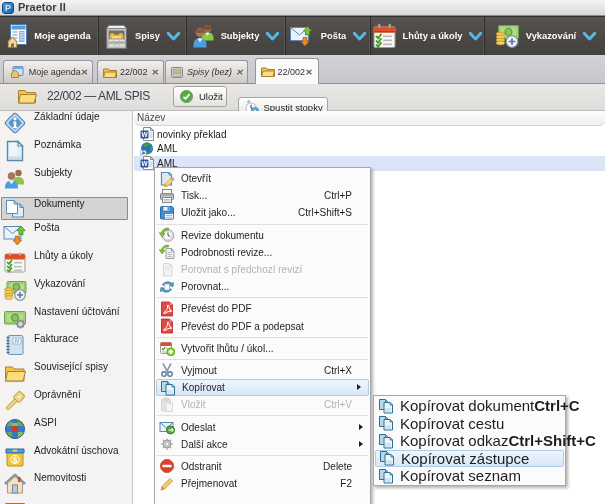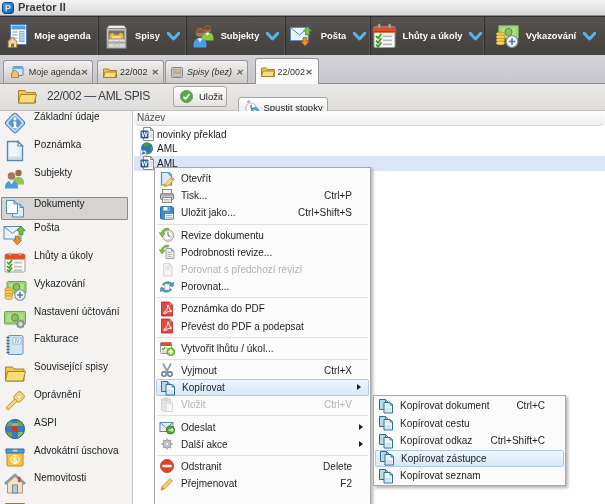--- a/index.html
+++ b/index.html
@@ -75,24 +75,24 @@
 .mi .sc { margin-left:auto; padding-right:18px; }
 .mi.dis { color:#b2b2b2; }
 .mi.dis .ic { opacity:0.4; filter:grayscale(1); }
 .mi.hl { background:linear-gradient(#eef5fd,#d8e7f8); border:1px solid #aecbe8;
   border-radius:2px; margin:0 1px; padding-left:3px; }
 .msep { height:1px; background:#e0e0e0; margin:2px 2px; }
 .arrow { position:absolute; right:7px; top:50%; margin-top:-3.5px; width:0; height:0;
   border-left:4px solid #1e1e1e; border-top:3.5px solid transparent; border-bottom:3.5px solid transparent; }
 .submenu { position:absolute; left:373px; top:395.3px; width:193px; height:91px;
   background:#fbfbfb; border:1px solid #a8a8a8; box-shadow:2px 2px 3px rgba(0,0,0,0.3);
-  padding-top:0.75px; font-size:10px; color:#1e1e1e; }
+  padding-top:0.75px; font-size:15px; color:#1e1e1e; }
 .smi { height:17.5px; display:flex; align-items:center; padding-left:4px; white-space:nowrap; }
 .smi .ic { width:16px; height:16px; margin-right:6px; flex:none; }
-.smi .sc { margin-left:auto; padding-right:20px; }
+.smi .sc { margin-left:auto; padding-right:20px;font-weight:bold; }
 .smi.hl { background:linear-gradient(#eef5fd,#d8e7f8); border:1px solid #aecbe8;
   border-radius:2px; margin:0 1px; padding-left:3px; }
 </style>
 </head>
 <body>
 
 <div class="titlebar">
   <div class="appicon">P</div>
   <div class="apptitle">Praetor II</div>
 </div>
@@ -540,21 +540,21 @@
   </svg>
       <span>Porovnat...</span>
     </div>
   <div class="msep"></div>
   <div class="mi">
       <svg class="ic" viewBox="0 0 16 16">
     <path d="M2.5 1 h8 l3 3 V15 h-11 Z" fill="#e04a42" stroke="#b02820" stroke-width="0.8"></path>
     <path d="M10.5 1 l3 3 h-3 Z" fill="#f5b8b0" stroke="#c05048" stroke-width="0.7"></path>
     <path d="M5 11.5 c2-1.5 4-4.5 3.5-6.5 -0.3-1 1-1 1.2 0 0.3 2 1.5 4.5 3 5.5 -2-0.3-4.5 0-6 1.5 -0.8 0.8-2.2 0.5-1.7-0.5Z" fill="none" stroke="#fce8e6" stroke-width="1.1"></path>
   </svg>
-      <span>Poznámka do PDF</span>
+      <span>Převést do PDF</span>
     </div>
   <div class="mi">
       <svg class="ic" viewBox="0 0 16 16">
     <path d="M2.5 1 h8 l3 3 V15 h-11 Z" fill="#e04a42" stroke="#b02820" stroke-width="0.8"></path>
     <path d="M10.5 1 l3 3 h-3 Z" fill="#f5b8b0" stroke="#c05048" stroke-width="0.7"></path>
     <path d="M5 11.5 c2-1.5 4-4.5 3.5-6.5 -0.3-1 1-1 1.2 0 0.3 2 1.5 4.5 3 5.5 -2-0.3-4.5 0-6 1.5 -0.8 0.8-2.2 0.5-1.7-0.5Z" fill="none" stroke="#fce8e6" stroke-width="1.1"></path>
   </svg>
       <span>Převést do PDF a podepsat</span>
     </div>
   <div class="msep"></div>

